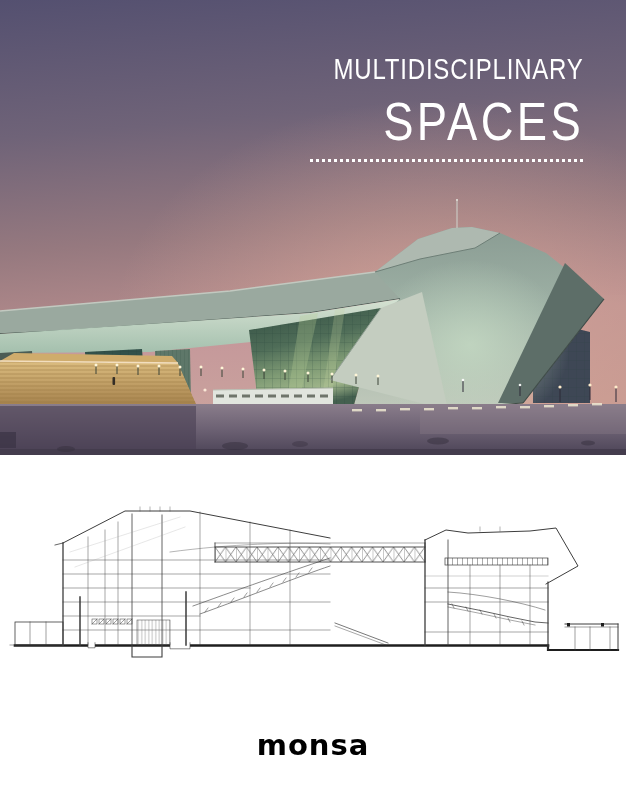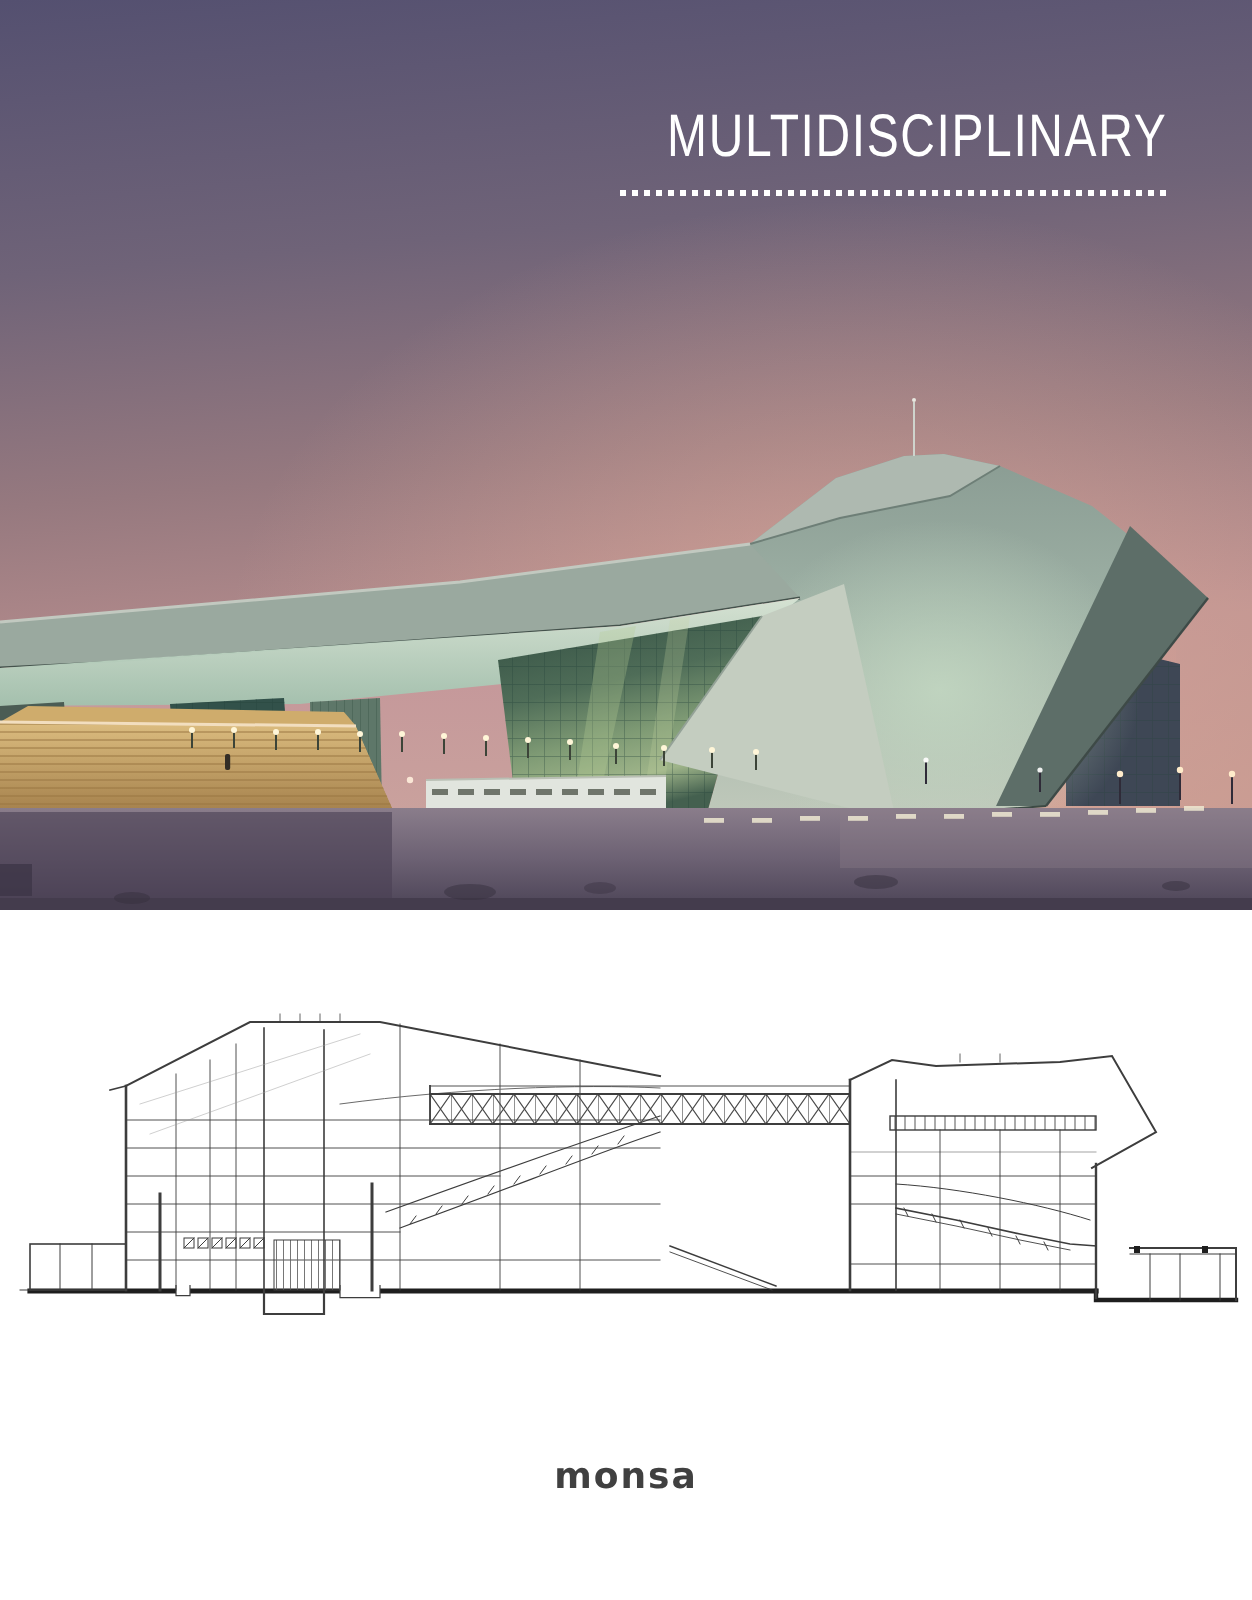--- a/index.html
+++ b/index.html
@@ -11,22 +11,22 @@
   .title-line1{display:inline-block;font-size:30px;letter-spacing:1px;line-height:1;
                transform:scaleX(.8);transform-origin:right center;white-space:nowrap;}
   .title-line2{display:inline-block;font-size:54px;letter-spacing:4px;line-height:1;margin-top:10px;
                transform:scaleX(.84);transform-origin:right center;white-space:nowrap;}
   .dotted-rule{width:274px;height:3px;margin:11px 0 9px auto;
                background:repeating-linear-gradient(90deg,#ffffff 0 3px,rgba(255,255,255,0) 3px 6px);}
   .subtitle{display:inline-block;font-size:30px;letter-spacing:0px;line-height:1;
             transform:scaleX(.84);transform-origin:right center;white-space:nowrap;}
   .drawing-wrap{position:absolute;left:0;top:492px;width:626px;height:185px;}
   .publisher{position:absolute;top:728px;left:0;width:626px;text-align:center;}
-  .publisher span{font-family:"DejaVu Sans",sans-serif;font-weight:800;font-size:18px;
-                  letter-spacing:1px;color:#404040;}
+  .publisher span{font-family:"DejaVu Sans",sans-serif;font-weight:800;font-size:29px;
+                  letter-spacing:1px;color:#000000;}
 </style>
 </head>
 <body>
 
 <div class="page">
 
   <div class="photo-wrap">
     <svg width="626" height="455" viewBox="0 0 626 455" role="img" aria-label="Dusk photograph of an angular modern performing-arts complex with cantilevered roof, glass walls, wide timber steps and an empty plaza">
       <defs>
         <linearGradient id="sky" x1="0" y1="0" x2="0.12" y2="1">
@@ -234,20 +234,21 @@
           <circle cx="590" cy="385" r="1.6" fill="#ffeccb"></circle>
         <circle cx="616" cy="387" r="1.6" fill="#ffeccb"></circle>
           <circle cx="463" cy="380" r="1.3" fill="#ffffff" opacity="0.9"></circle>
         <circle cx="520" cy="385" r="1.3" fill="#ffffff" opacity="0.9"></circle>
       </g>
     </svg>
   </div>
 
   <div class="title-block">
     <div><span class="title-line1">MULTIDISCIPLINARY</span></div>
+    <div><span class="title-line2">SPACES</span></div>
     <div class="dotted-rule"></div>
   </div>
 
   <div class="drawing-wrap">
     <svg width="626" height="185" viewBox="0 0 626 185" role="img" aria-label="Black-and-white longitudinal architectural section drawing of the complex">
       <defs>
         <pattern id="trussX" x="215" y="55" width="10.5" height="15" patternUnits="userSpaceOnUse">
           <path d="M0 0 L10.5 15 M10.5 0 L0 15 M0 0 V15" stroke="#4a4a4a" stroke-width="0.6" fill="none"></path>
         </pattern>
         <pattern id="vhatch" width="5" height="7" patternUnits="userSpaceOnUse">

